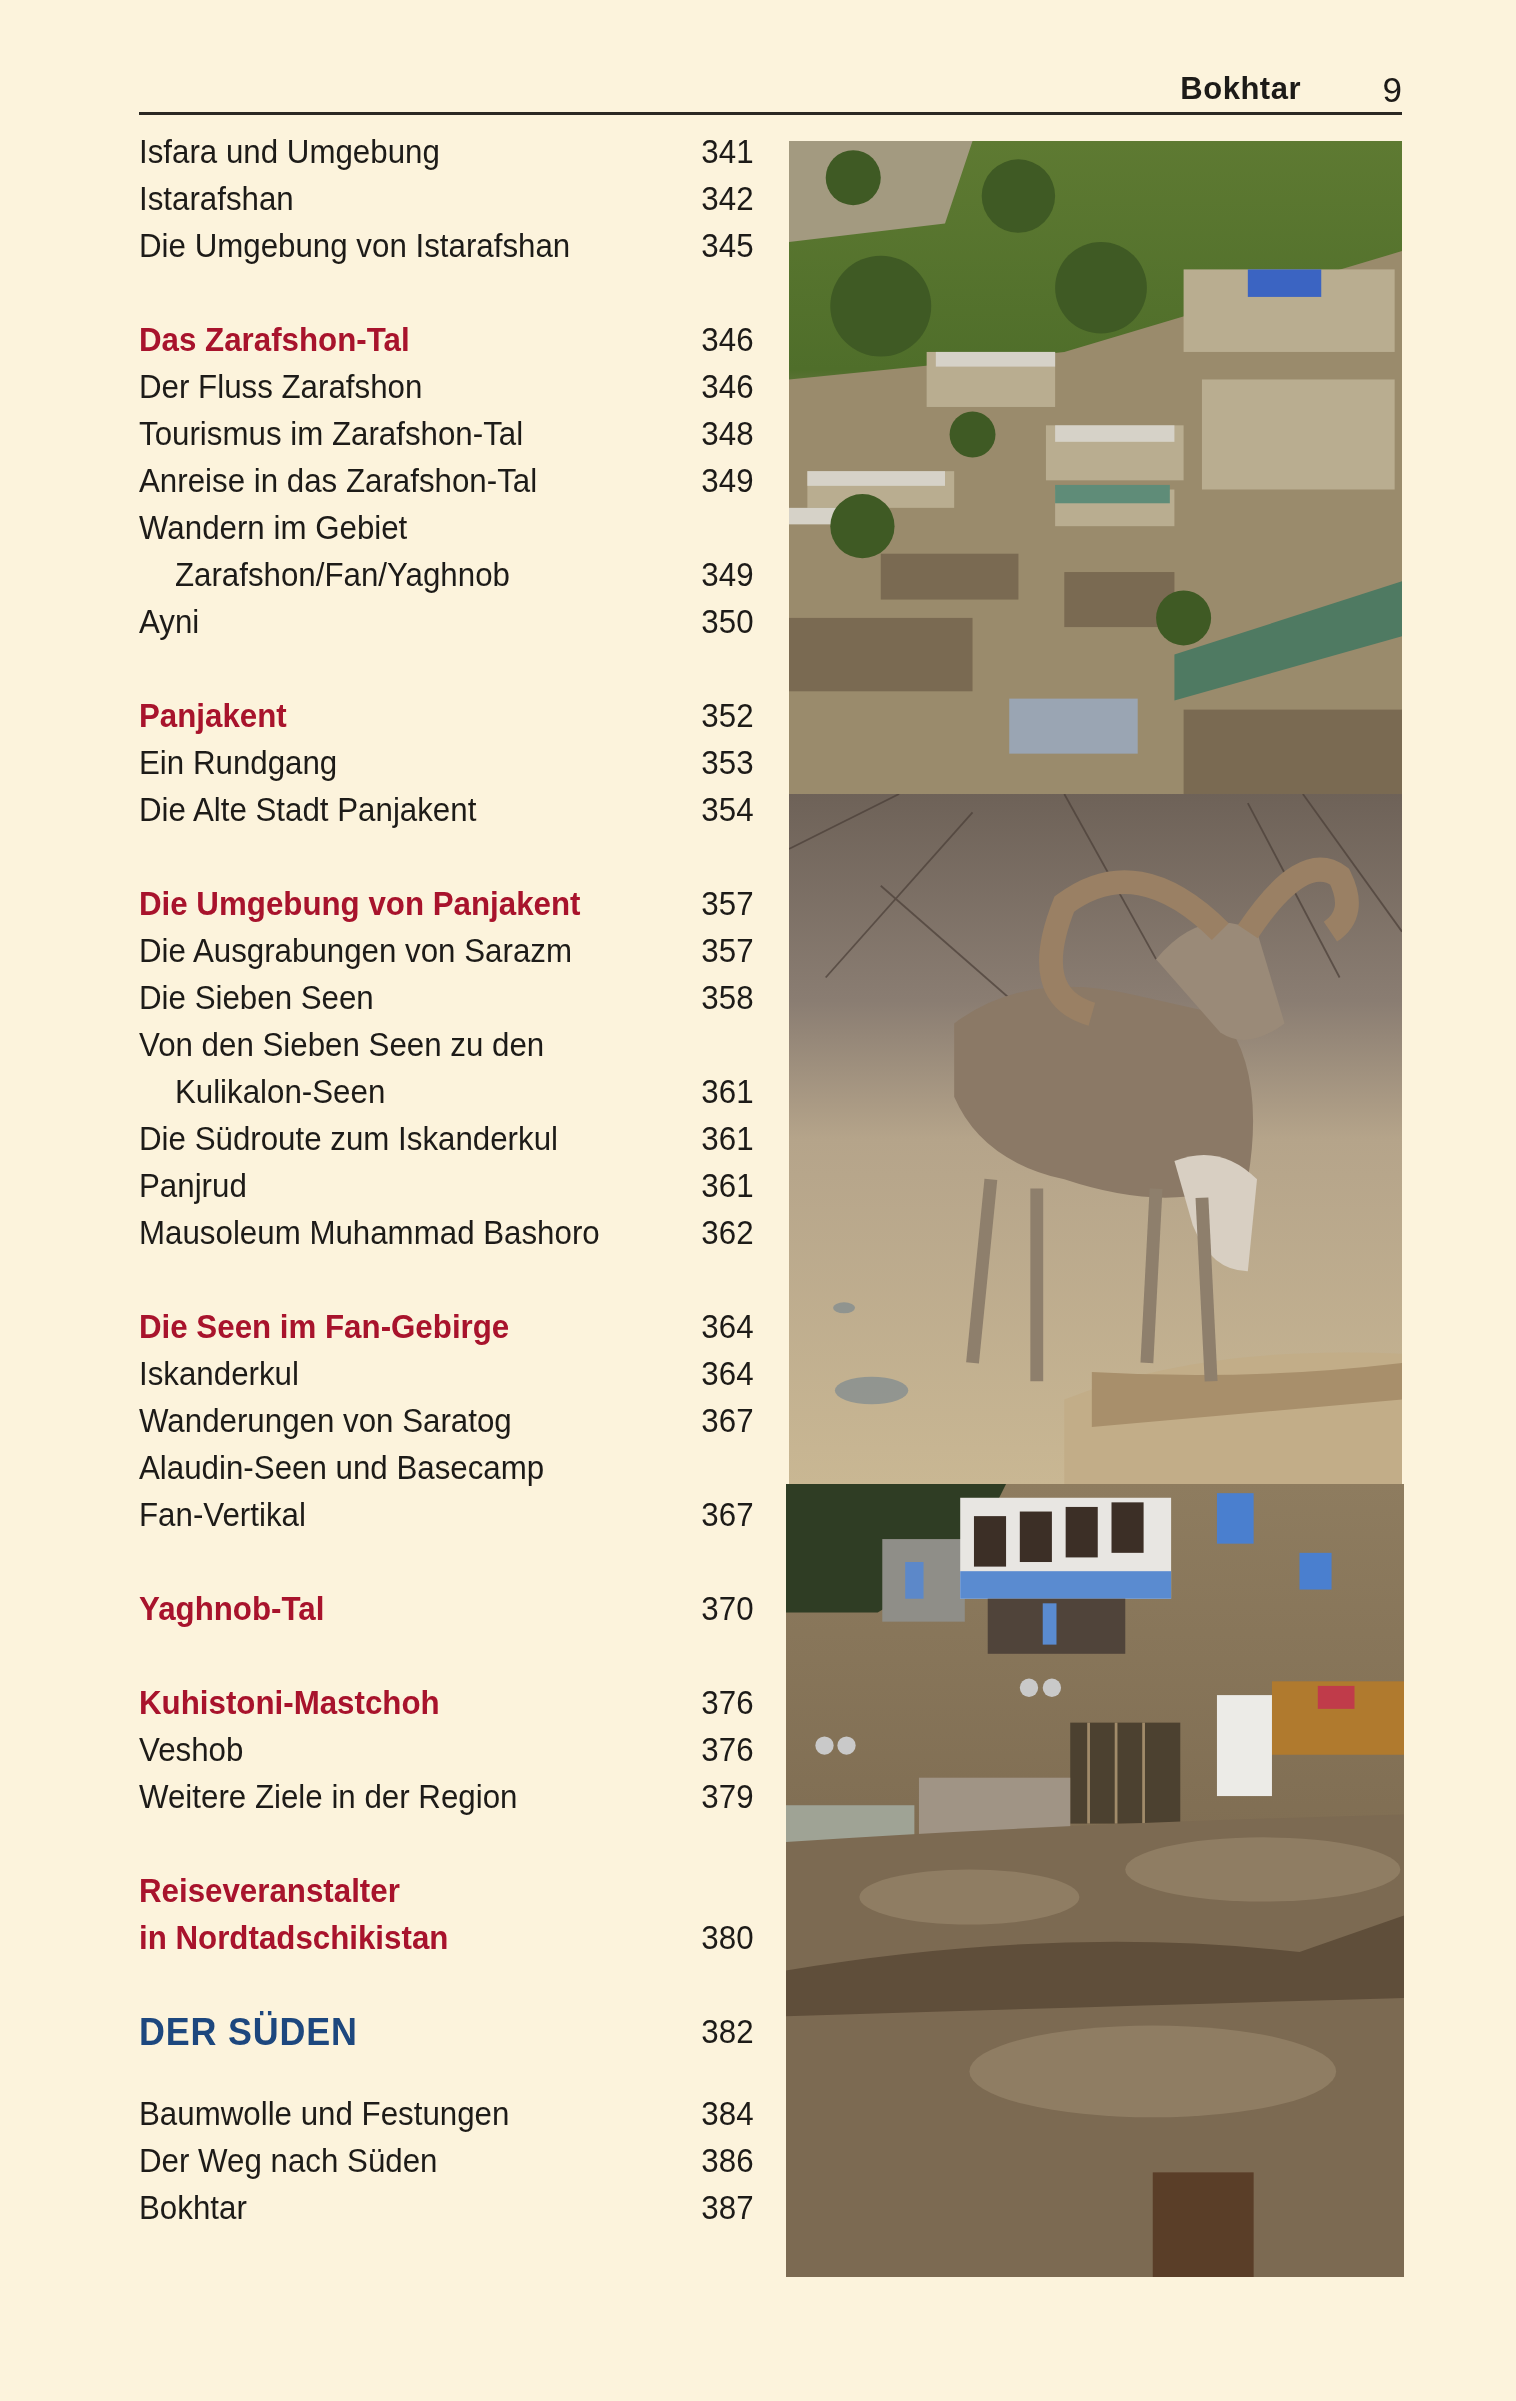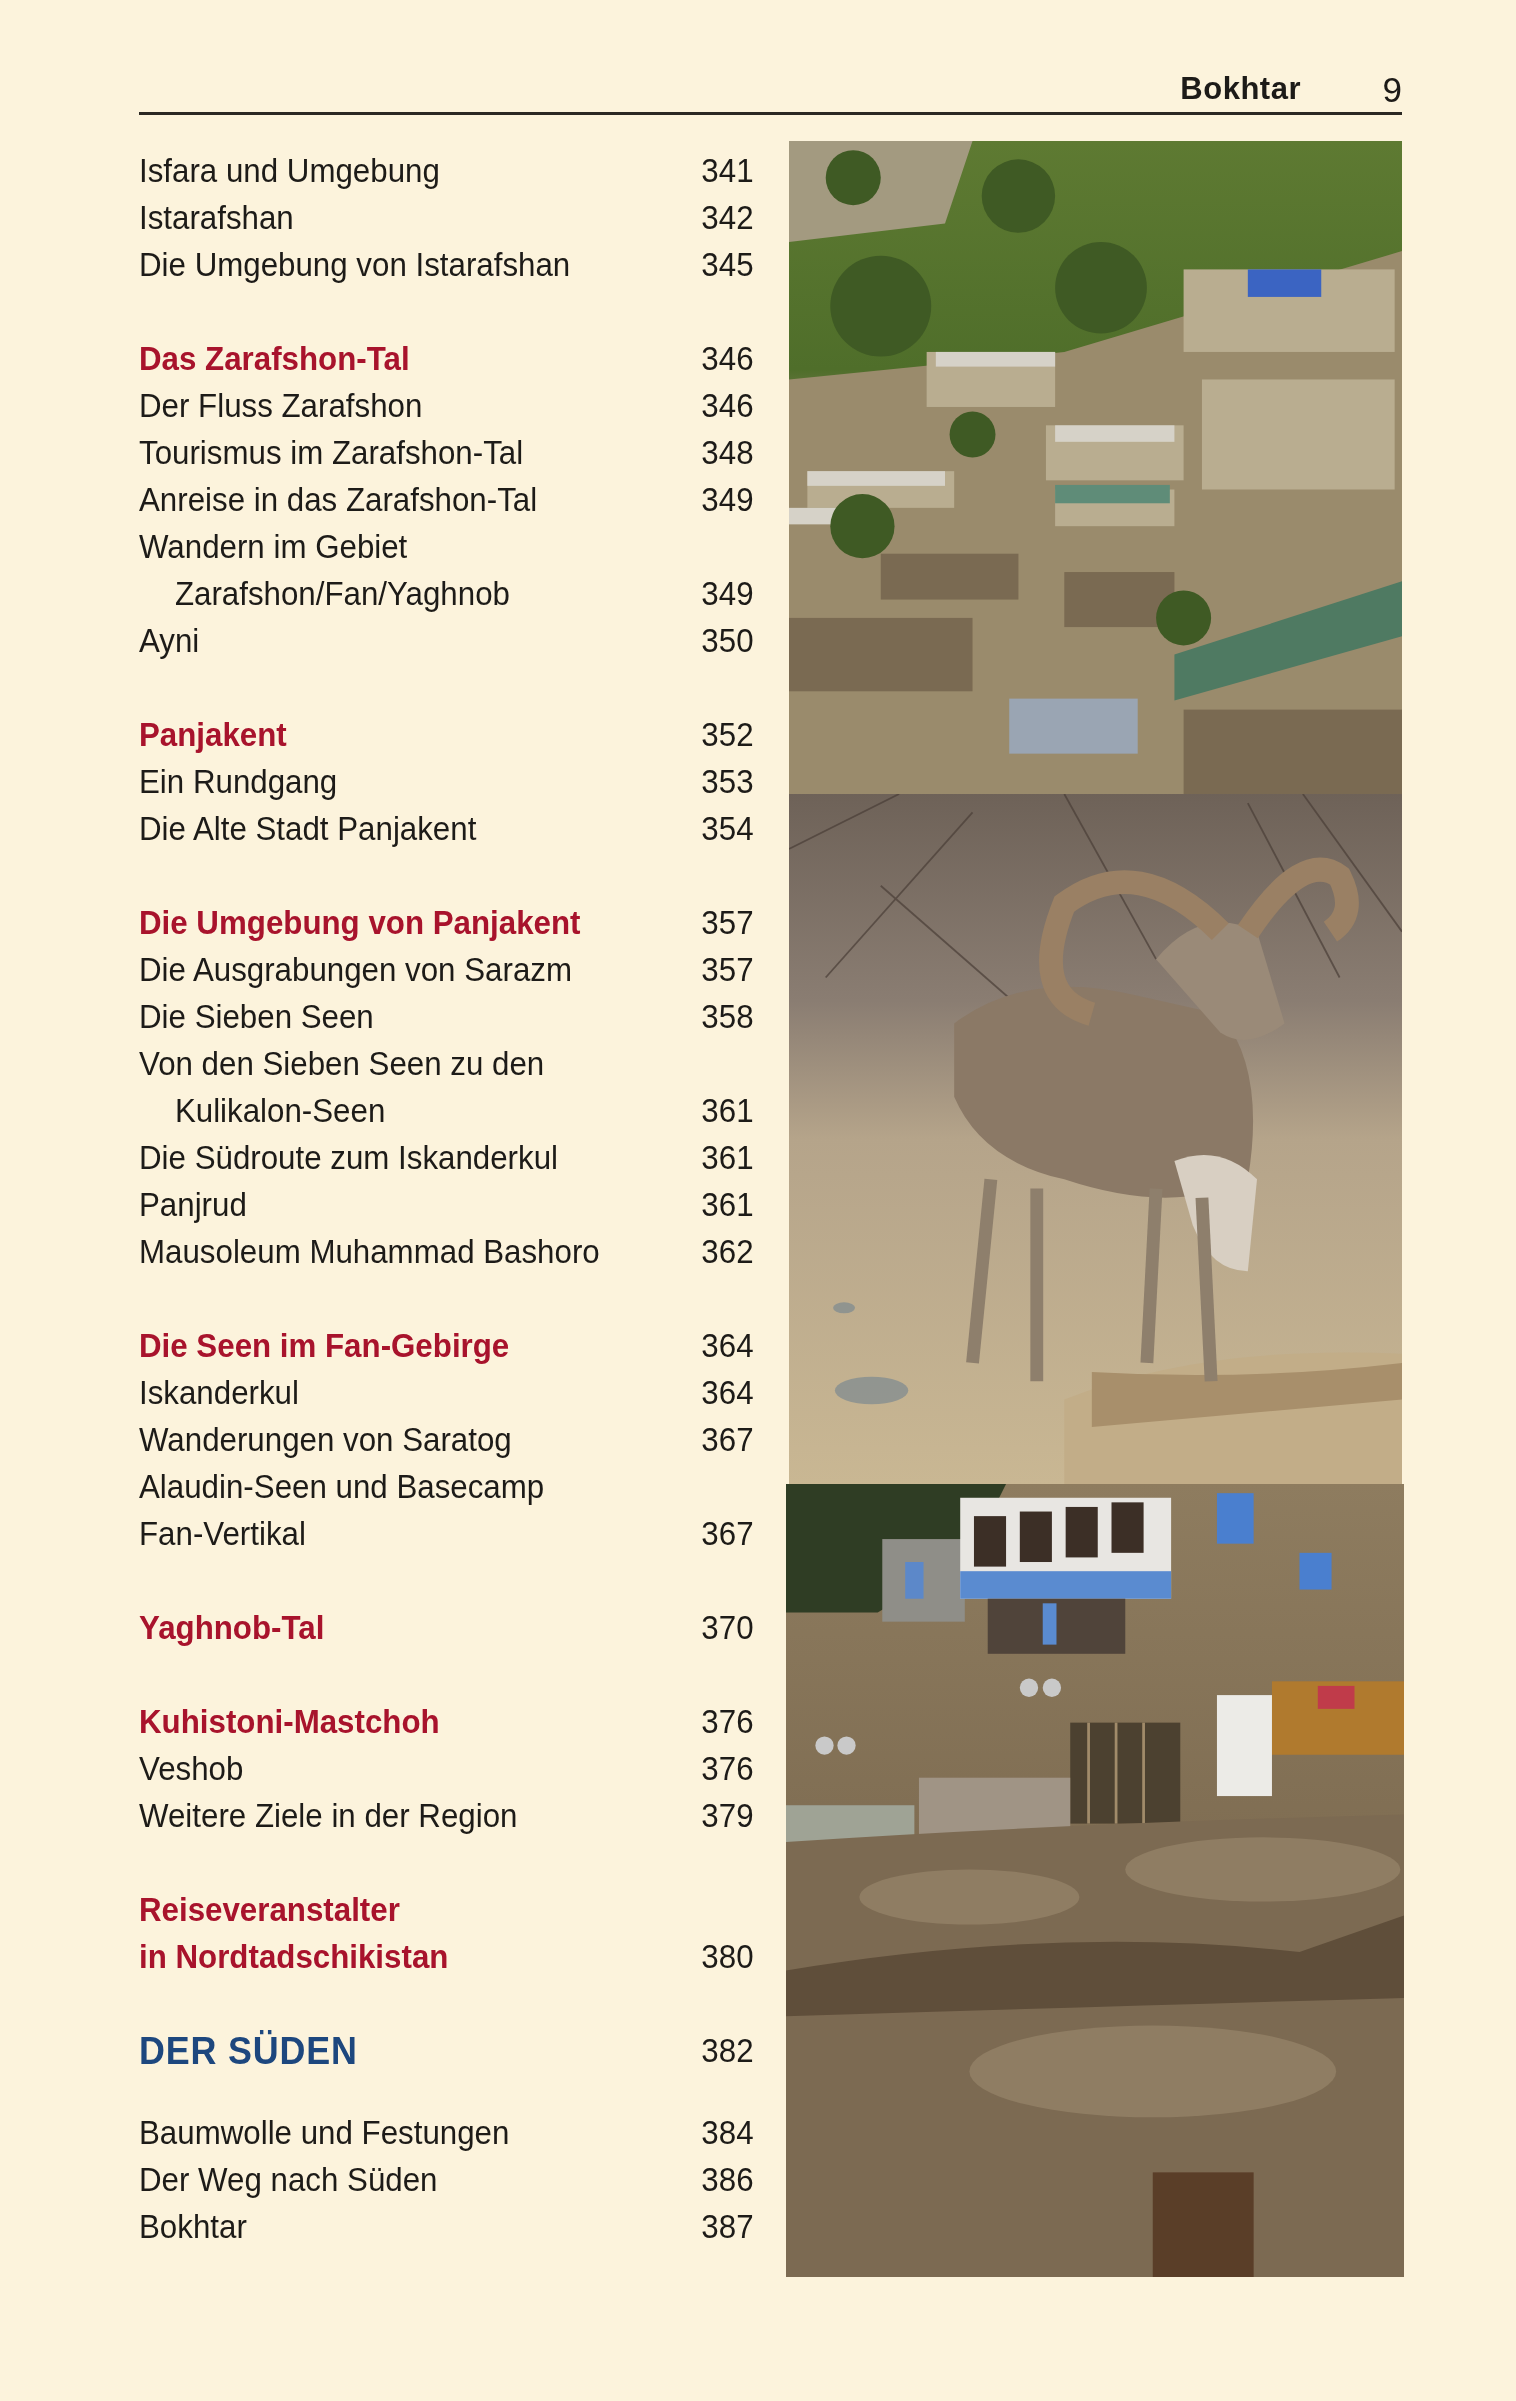--- a/index.html
+++ b/index.html
@@ -20,21 +20,21 @@
   }
   .header-page {
     position: absolute; right: 0; top: 5.5px;
     font-size: 35px;
   }
   .header-rule {
     position: absolute; left: 139px; top: 112px; width: 1263px; height: 2.8px;
     background: #2b2823;
   }
   .toc {
-    position: absolute; left: 139px; top: 147px; width: 615px;
+    position: absolute; left: 139px; top: 128px; width: 615px;
   }
   .row {
     position: relative; height: 47px; line-height: 47px;
     font-size: 34px; white-space: nowrap;
     transform: scaleX(0.92); transform-origin: left center;
     width: 668px;
   }
   .row .label { position: absolute; left: 0; top: 0; }
   .row .page { position: absolute; right: 0; top: 0; }
   .row.indent .label { left: 39px; }

